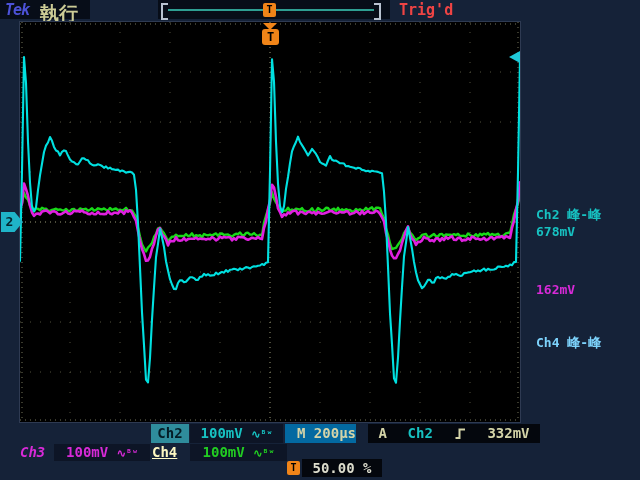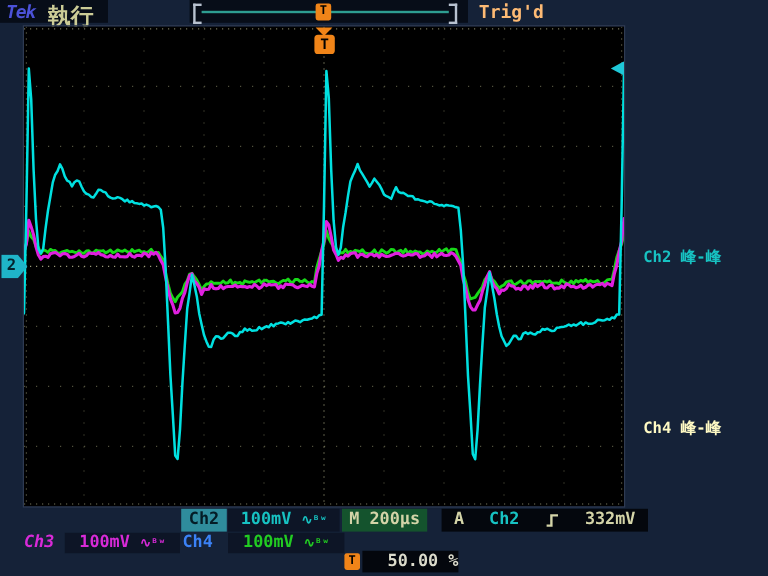--- a/index.html
+++ b/index.html
@@ -9,21 +9,21 @@
     font-family:"DejaVu Sans Mono","Liberation Mono",monospace;
     font-weight:bold;
   }
   .abs{position:absolute;}
   
   .hdr-box{background:#070d18;height:19px;top:0;}
   .hdr-left{left:0;width:90px;}
   .hdr-mid{left:158px;width:232px;}
   .tek{left:5px;top:1px;color:#4c52d8;font-size:15px;font-style:italic;letter-spacing:-1px;}
   .run{left:40px;top:1px;color:#cccc96;font-size:19px;}
-  .trigd{left:399px;top:1px;color:#fdba74;font-size:15px;}
+  .trigd{left:399px;top:1px;color:#ef4444;font-size:15px;}
   
   .rb-line{left:168px;top:9px;width:206px;height:2px;background:#2e9e92;}
   .rb-bracket{top:3px;width:5px;height:13px;}
   .rb-left{left:161px;border:2px solid #b8c2d0;border-right:none;}
   .rb-right{left:374px;border:2px solid #b8c2d0;border-left:none;}
   .trig-small{left:263px;top:3px;width:13px;height:14px;background:#f08418;color:#000;
     font-size:10px;line-height:14px;text-align:center;border-radius:2px;}
   
   .screen{left:20px;top:22px;width:500px;height:400px;background:#000;outline:1px solid #2e3a52;overflow:hidden;}
   .trig-flag-tri{left:263px;top:23px;width:0;height:0;
@@ -32,38 +32,38 @@
     font-size:12px;line-height:16px;text-align:center;border-radius:3px;}
   .ch2-marker{left:1px;top:212px;width:22px;height:20px;background:#1fb4c8;color:#04242e;
     font-size:13px;line-height:20px;text-align:center;padding-right:5px;box-sizing:border-box;
     clip-path:polygon(0 0,62% 0,100% 50%,62% 100%,0 100%);}
   .trig-arrow-right{left:489px;top:29px;width:11px;height:12px;background:#1fc8d8;
     clip-path:polygon(100% 0,0 50%,100% 100%);}
   
   .meas{left:536px;width:104px;font-size:13px;text-align:left;line-height:17px;}
   .meas-ch2{top:206px;color:#17c2c2;}
   .meas-ch3{top:281px;color:#d82ad8;}
-  .meas-ch4{top:349px;color:#fef9c3;}
+  .meas-ch4{top:334px;color:#7dd3fc;}
   
   .box{height:19px;line-height:19px;font-size:14px;}
   .ch2name{left:151px;top:424px;width:38px;background:#2f8c9c;color:#041c26;text-align:center;}
   .ch2scale{left:190px;top:424px;width:93px;background:#0d1526;color:#17c2c2;text-align:center;}
-  .timebox{left:285px;top:424px;width:71px;background:#14532d;color:#d4d4a8;text-align:center;}
+  .timebox{left:285px;top:424px;width:71px;background:#0369a1;color:#d4d4a8;text-align:right;}
   .trigbox{left:368px;top:424px;width:172px;background:#04070d;color:#d4d4a8;}
   .trigbox .inner{display:flex;justify-content:space-around;align-items:center;height:19px;}
   .cyan{color:#17c2c2;}
   .row2{top:444px;height:17px;line-height:17px;font-size:14px;}
   .ch3lab{left:20px;color:#d82ad8;font-style:italic;}
   .ch3scale{left:54px;width:96px;background:#0d1526;color:#d82ad8;text-align:center;}
-  .ch4lab{left:152px;color:#3b82f6;}
+  .ch4lab{left:152px;color:#fef9c3;text-decoration:underline;}
   .ch4scale{left:190px;width:97px;background:#0d1526;color:#22cc22;text-align:center;}
   .tposicon{left:287px;top:461px;width:13px;height:14px;background:#f08418;color:#000;
     font-size:10px;line-height:14px;text-align:center;border-radius:2px;}
   .tposbox{left:302px;top:459px;width:80px;height:18px;line-height:18px;background:#04070d;
-    color:#dcdccc;font-size:14px;text-align:right;}
+    color:#dcdccc;font-size:14px;text-align:center;}
   .coup{font-size:11px;}
   .bw{font-size:10px;}
   .slope-icon{display:inline-block;vertical-align:middle;}
 </style>
 </head>
 <body>
 
 <div class="scope">
 
   <div class="abs hdr-box hdr-left"></div>
@@ -106,22 +106,24 @@
     <div class="abs trig-arrow-right" style="top: 29px;"></div>
   </div>
 
   <div class="abs trig-flag-tri"></div>
   <div class="abs trig-flag">T</div>
 
   <div class="abs ch2-marker">2</div>
 
   <div class="abs meas meas-ch2">
     <div>Ch2 峰-峰</div>
+    <div>678mV</div>
   </div>
   <div class="abs meas meas-ch3">
+    <div>162mV</div>
   </div>
   <div class="abs meas meas-ch4">
     <div>Ch4 峰-峰</div>
   </div>
 
   <div class="abs box ch2name">Ch2</div>
   <div class="abs box ch2scale">
     <span>100mV</span>
     <span class="coup">∿</span><span class="bw">ᴮʷ</span>
   </div>

